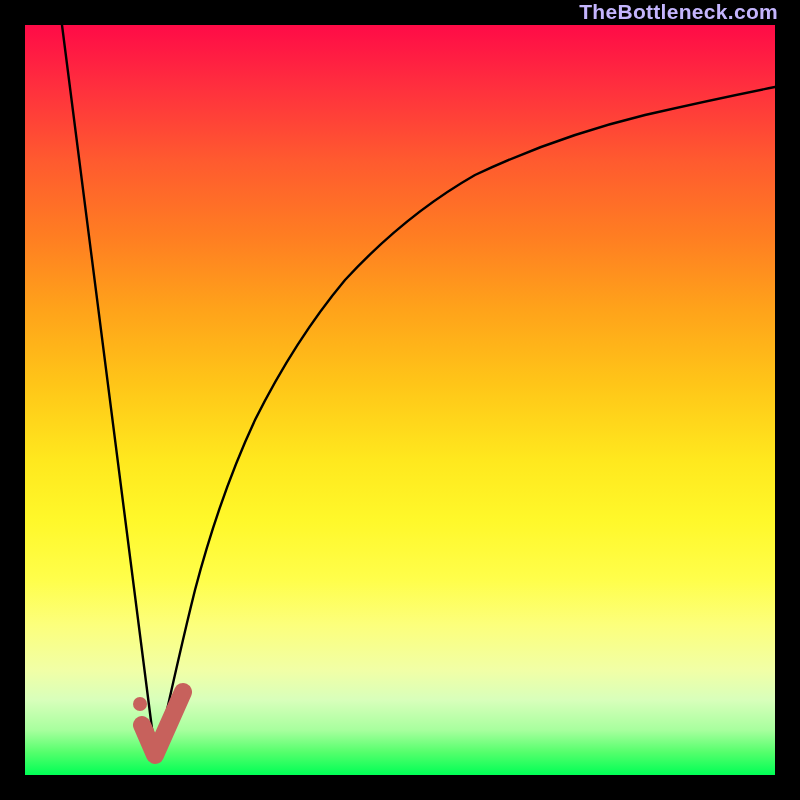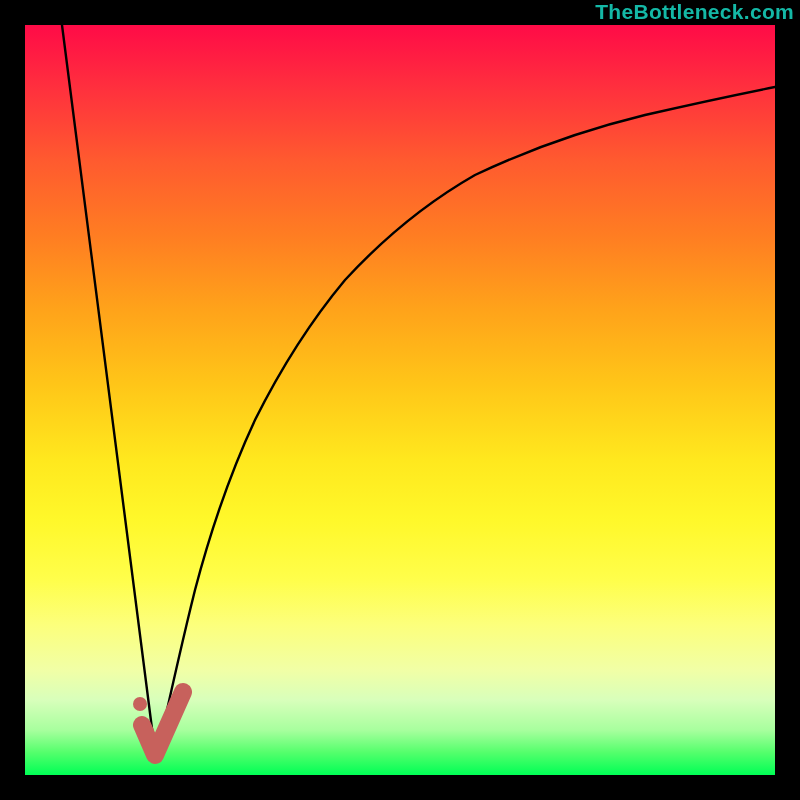--- a/index.html
+++ b/index.html
@@ -47,22 +47,22 @@
   }
   svg.curves {
     position: absolute;
     inset: 0;
     width: 750px;
     height: 750px;
   }
   .watermark {
     position: absolute;
     top: 0;
-    right: 6px;
-    color: #14b8a6;
+    right: 22px;
+    color: #c4b5fd;
     font-size: 21px;
     font-weight: 600;
     letter-spacing: 0.3px;
     user-select: none;
   }
 </style>
 </head>
 <body>
 
 <div class="frame" style="left:0;top:0;width:800px;height:25px;"></div>

